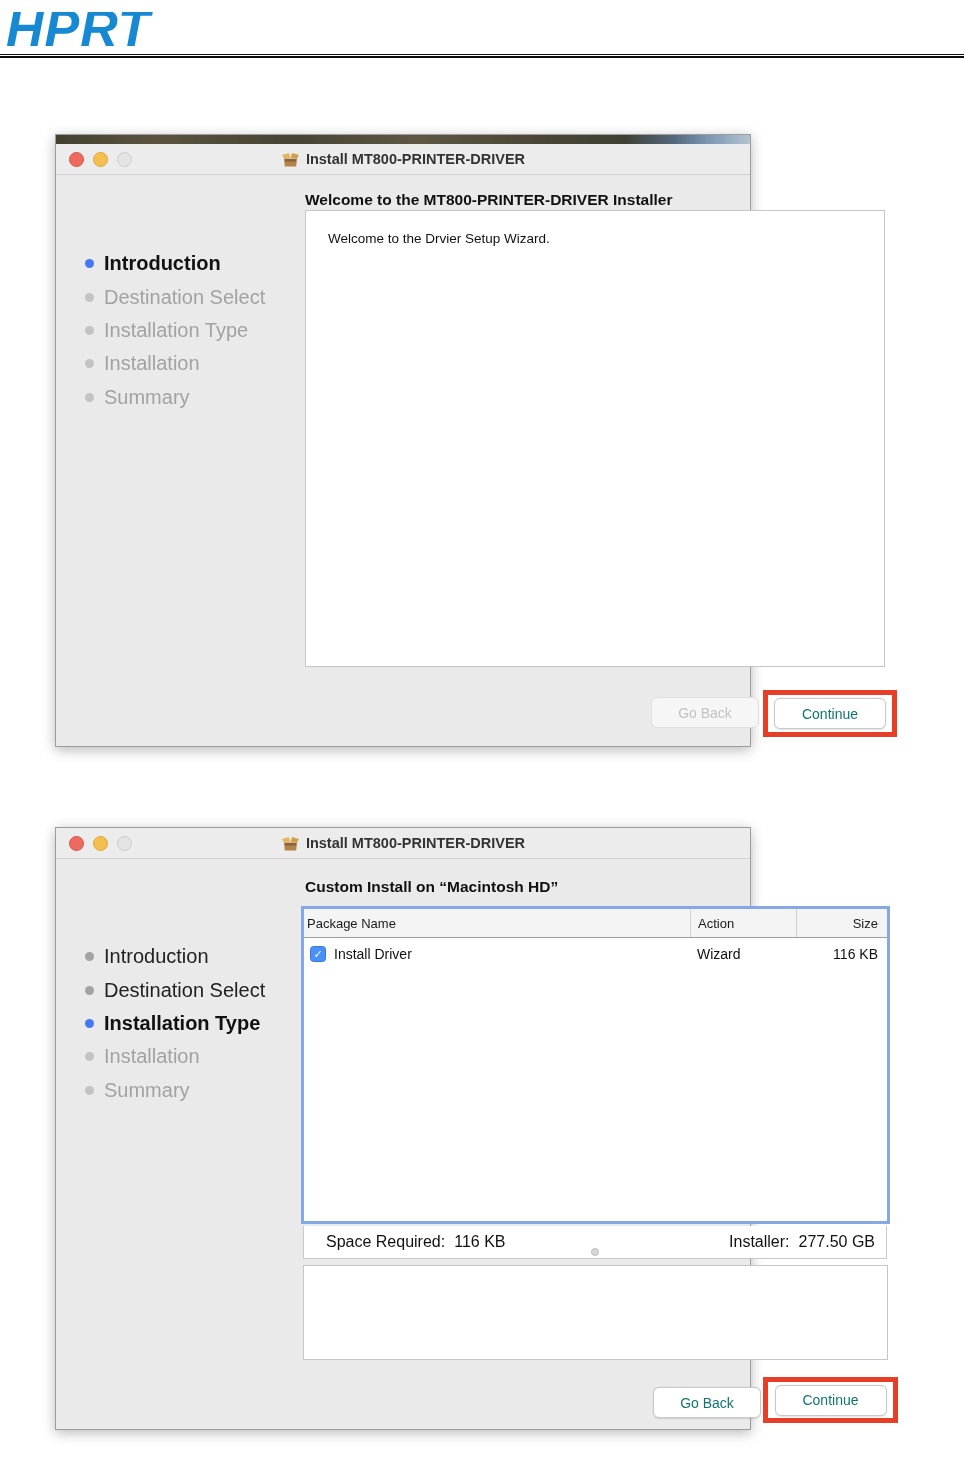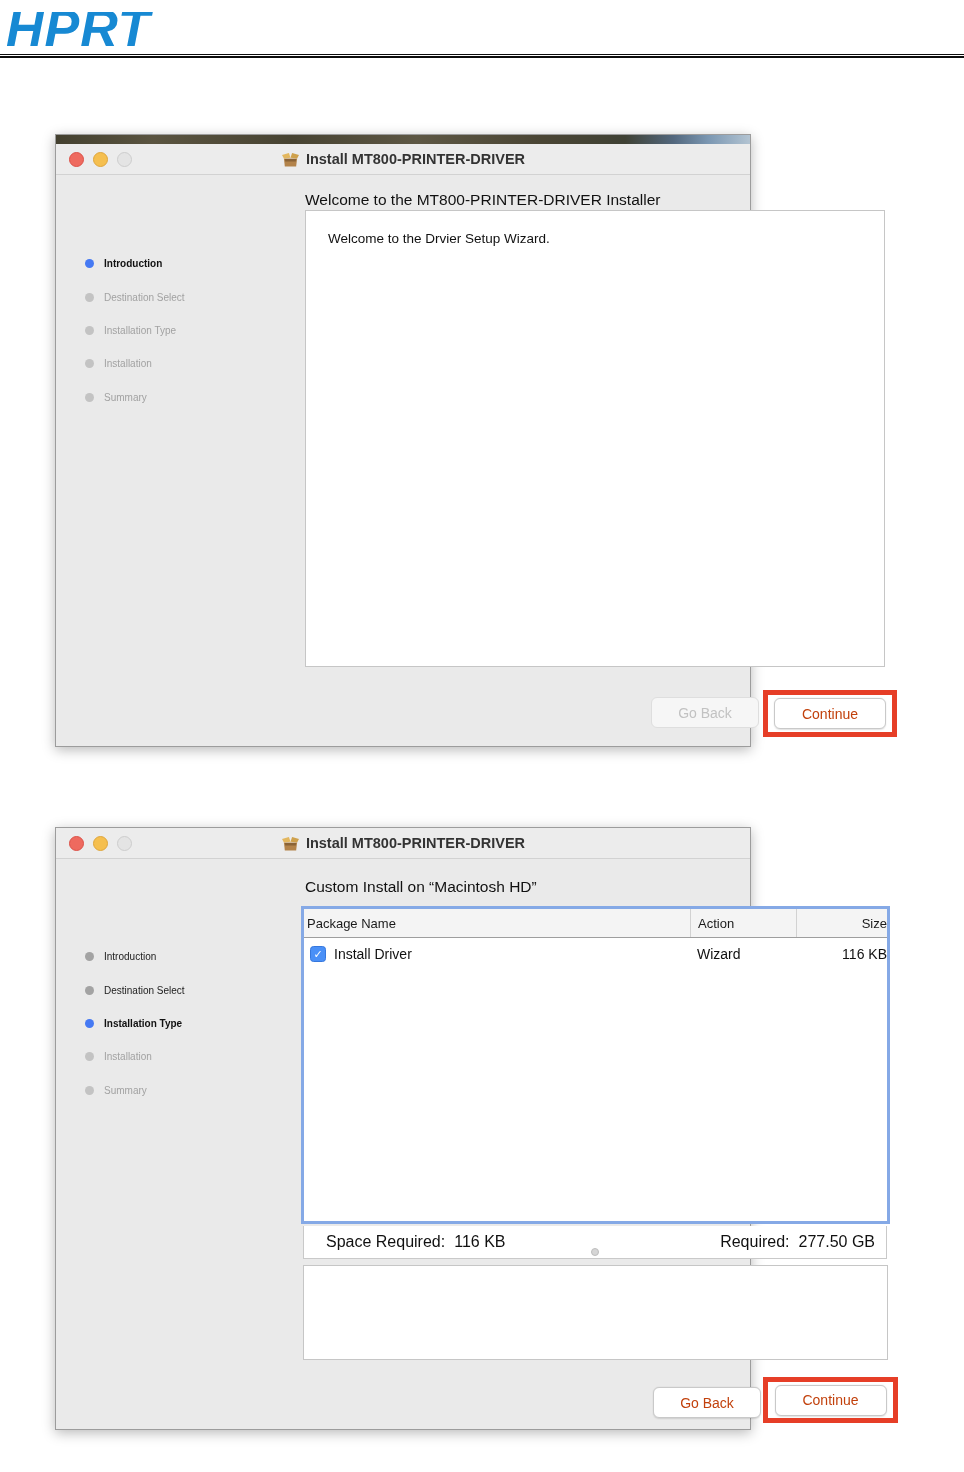--- a/index.html
+++ b/index.html
@@ -53,42 +53,42 @@
   .titlewrap {
     width:100%; display:flex; align-items:center; justify-content:center; gap:6px;
     font-size:14.5px; font-weight:bold; color:#333;
   }
   .pkgicon { width:19px; height:17px; }
 
   
   .steps { position:absolute; left:29px; top:112px; }
   .step { height:33.4px; display:flex; align-items:center; }
   .dot { width:9px; height:9px; border-radius:50%; margin-right:10px; flex:0 0 auto; }
-  .lbl { font-size:10px; white-space:nowrap; }
+  .lbl { font-size:20px; white-space:nowrap; }
   .step.active .dot { background:#4579f3; }
   .step.active .lbl { font-weight:bold; color:#111; }
   .step.done .dot { background:#a3a3a3; }
   .step.done .lbl { color:#222; }
   .step.future .dot { background:#c3c3c3; }
   .step.future .lbl { color:#a2a2a2; }
 
-  .heading { position:absolute; left:249px; font-size:15.5px; font-weight:normal; color:#111; }
+  .heading { position:absolute; left:249px; font-size:15.5px; font-weight:bold; color:#111; }
   .win1 .heading { top:56px; } .win2 .heading { top:50px; }
 
   
   .contentbox {
     position:absolute; left:249px; top:75px; width:580px; height:457px;
     background:#ffffff; border:1px solid #c6c6c6;
   }
   .msg { padding:20px 22px; font-size:13.5px; color:#111; }
 
   
   .btn {
     background:#ffffff; border:1px solid #c9c9c9; border-radius:6px;
-    font-family:inherit; font-size:14px; color:#c2410c;
+    font-family:inherit; font-size:14px; color:#0f766e;
     display:flex; align-items:center; justify-content:center;
     box-shadow:0 0.5px 1.5px rgba(0,0,0,.12); cursor:pointer;
   }
   .btn.disabled { background:#f6f6f6; border-color:#dedede; color:#c2c2c2; box-shadow:none; }
   .goback { position:absolute; width:108px; height:31px; }
   .win1 .goback { left:595px; top:562px; }
   .win2 .goback { left:597px; top:559px; }
   .redbox {
     position:absolute; border:5px solid #e63e27;
     display:flex; align-items:center; justify-content:center;
@@ -102,21 +102,21 @@
     position:absolute; left:245px; top:78px; width:589px; height:318px;
     border:3px solid #85a9e6; background:#ffffff;
   }
   .thead {
     display:flex; height:29px; background:#f4f4f4;
     border-bottom:1px solid #9e9e9e; font-size:13px; color:#1a1a1a;
   }
   .thead .c, .trow .c { display:flex; align-items:center; }
   .c.pkg  { flex:0 0 386px; padding-left:3px; }
   .c.act  { flex:0 0 106px; padding-left:7px; }
-  .c.size { flex:1 1 auto; justify-content:flex-end; }
+  .c.size { flex:1 1 auto; justify-content:flex-end; padding-right:9px; }
   .thead .c.act, .thead .c.size { border-left:1px solid #d2d2d2; }
   .trow { display:flex; height:32px; font-size:14px; color:#111; }
   .checkbox {
     width:16px; height:16px; border-radius:3.5px; background:#4a90f7;
     border:1px solid #3577dd; color:#fff; font-size:11px; font-weight:bold;
     display:flex; align-items:center; justify-content:center;
     margin:0 8px 0 3px; flex:0 0 auto;
   }
   .spacebar {
     position:absolute; left:247px; top:398px; width:584px; height:33px;
@@ -256,21 +256,21 @@
         <div class="c size">116 KB</div>
       </div>
     </div>
 
     <div class="spacebar">
       <span class="spair">
         <span>Space Required:</span>
         <span>116 KB</span>
       </span>
       <span class="spair">
-        <span>Required:</span>
+        <span>Installer:</span>
         <span>277.50 GB</span>
       </span>
     </div>
     <div class="splitter-dot"></div>
     <div class="emptybox"></div>
 
     <button class="btn goback">Go Back</button>
     <div class="redbox">
       <button class="btn">Continue</button>
     </div>

